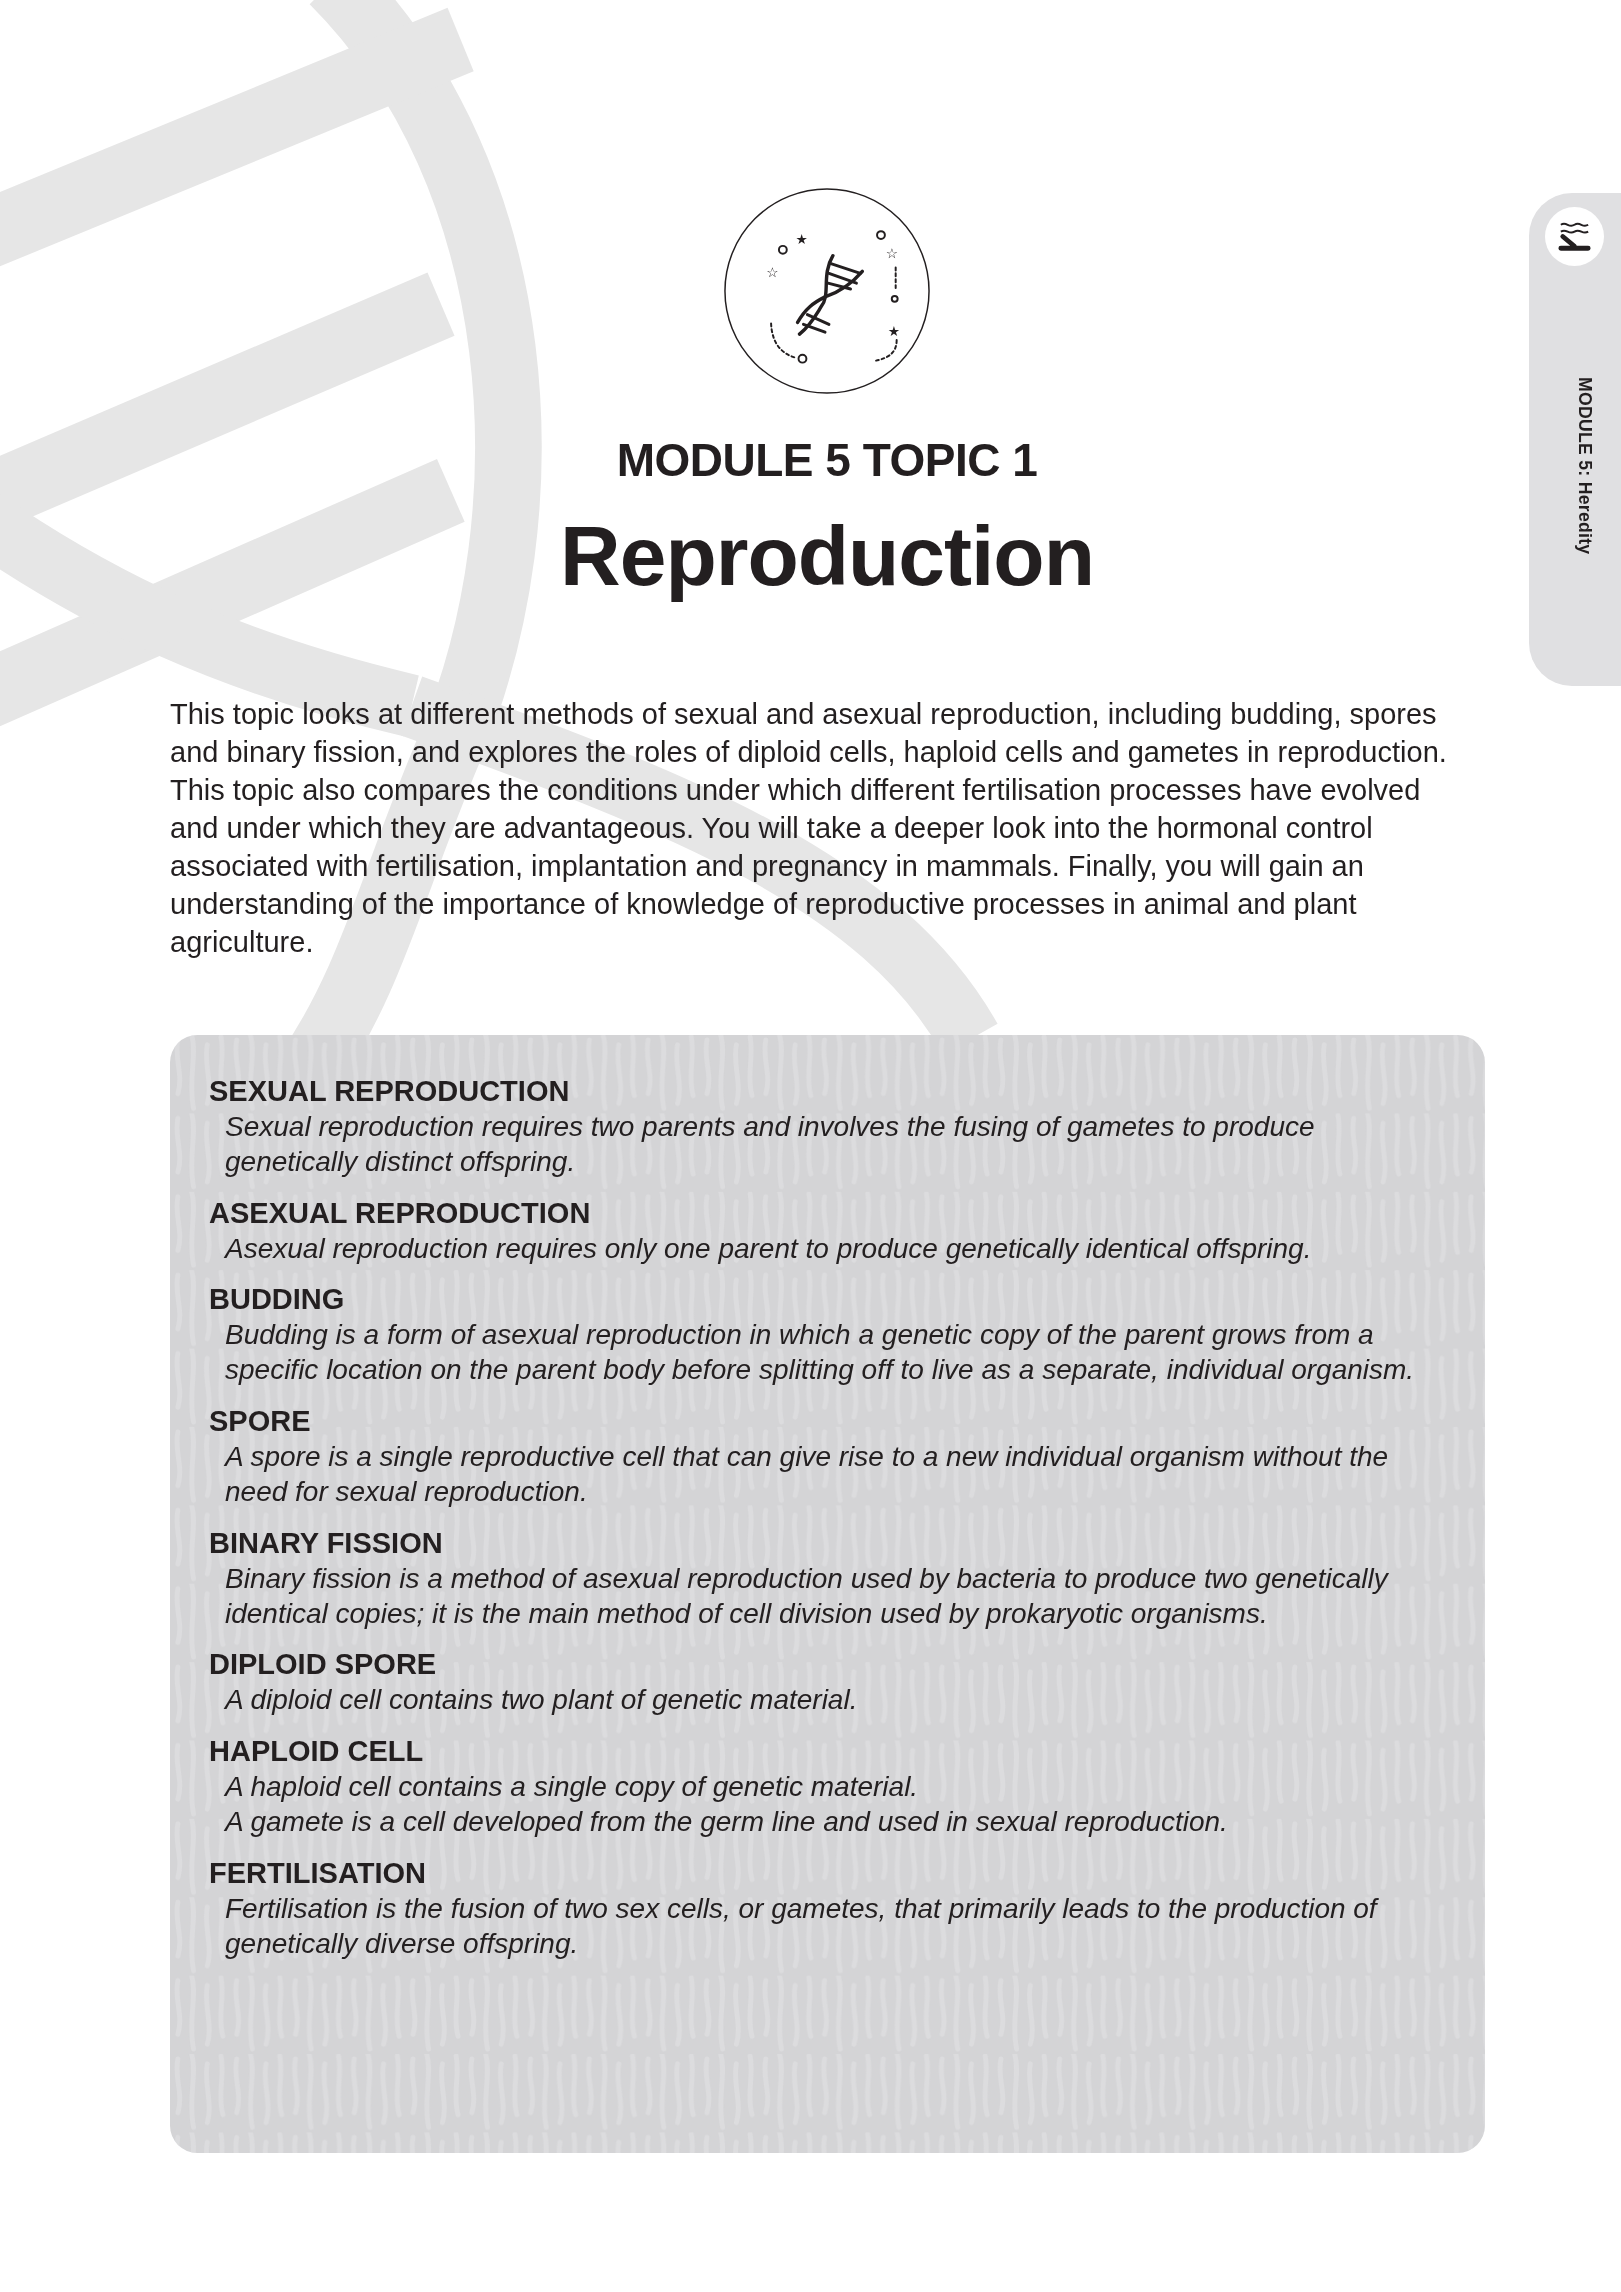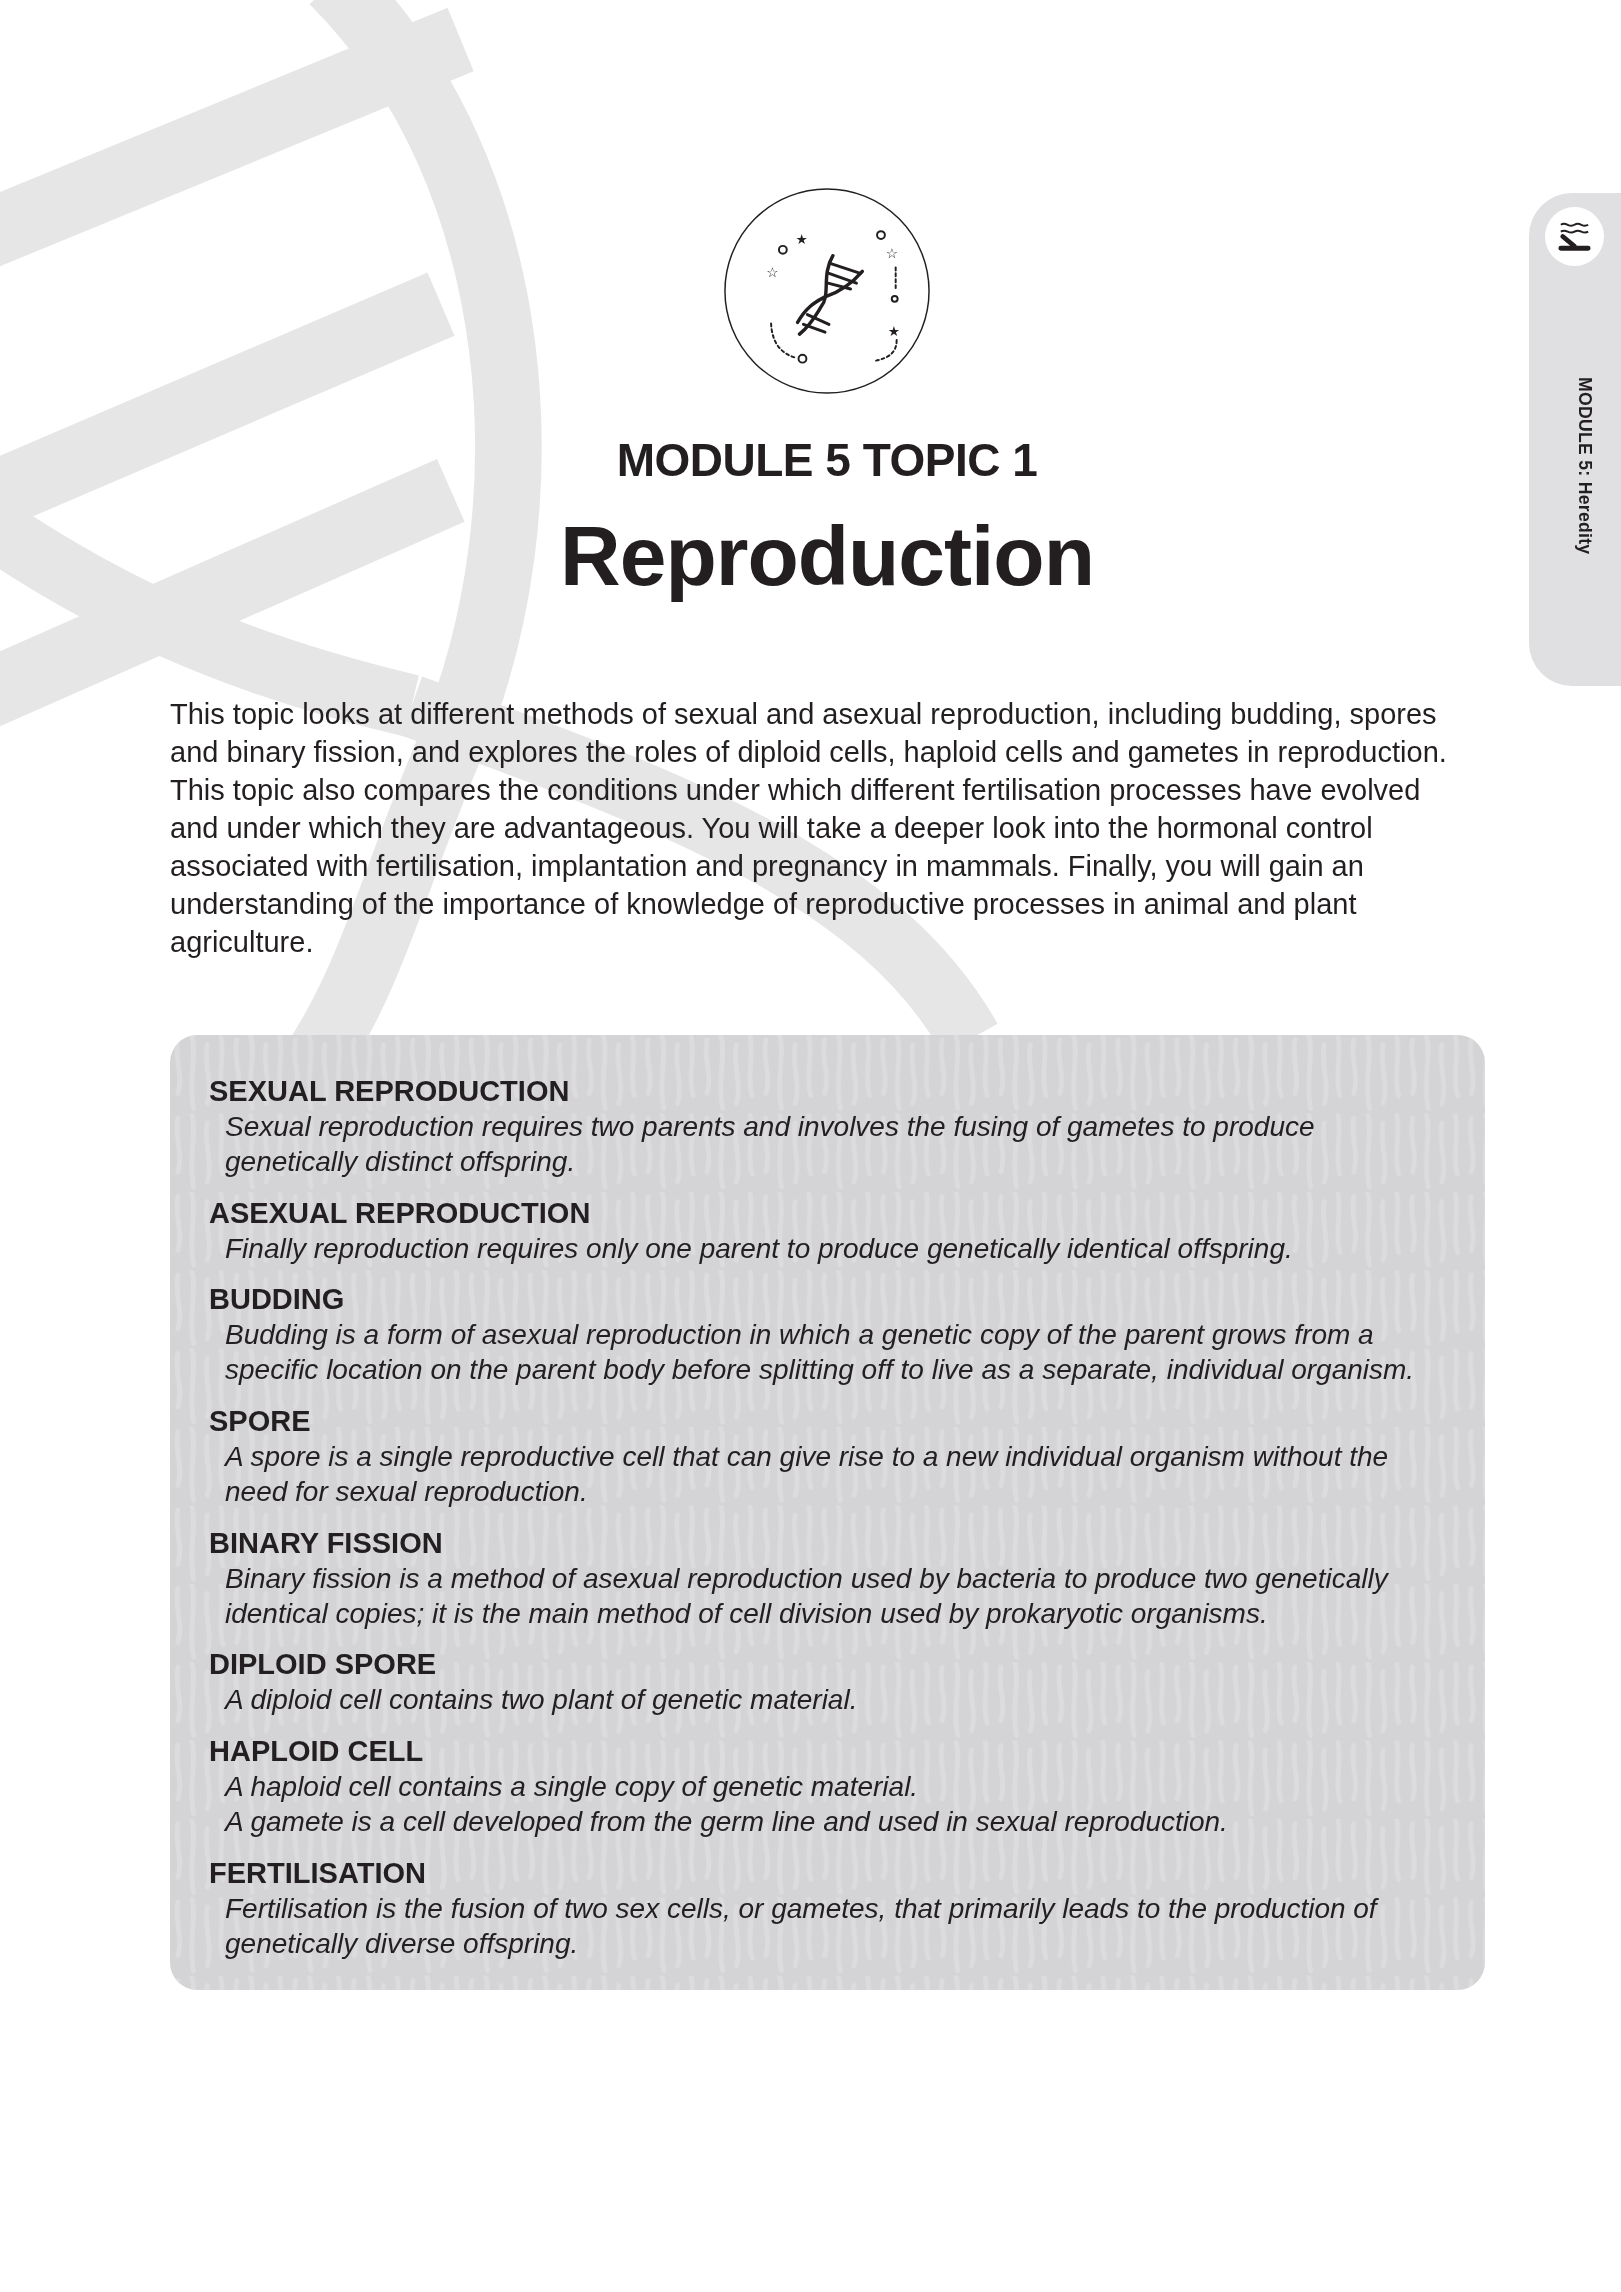--- a/index.html
+++ b/index.html
@@ -34,21 +34,21 @@
   .title {
     position:absolute; left:0; top:508px; width:1654px; text-align:center;
     font-size:84px; font-weight:bold; letter-spacing:-1px; z-index:2;
   }
   .intro {
     position:absolute; left:170px; top:695px; width:1284px; z-index:2;
     font-size:29px; line-height:38px; color:#231f20;
   }
   .intro b { font-weight:normal; }
   .glossary {
-    position:absolute; left:170px; top:1035px; width:1315px; height:955px;
+    position:absolute; left:170px; top:1035px; width:1315px; height:1118px;
     background-color:#d4d4d6; border-radius:27.4px; z-index:2; overflow:hidden;
   }
   .glossary-pattern { position:absolute; inset:0; opacity:0.5; }
   .gloss-list { position:absolute; left:39px; top:39px; width:1235px; }
   .term {
     font-size:29px; font-weight:bold; line-height:35px; margin-top:16.7px; color:#231f20;
   }
   .term:first-child { margin-top:0; }
   .def {
     font-size:28px; font-style:italic; line-height:35px; color:#231f20;margin-left:16px;
@@ -116,21 +116,21 @@
       <pattern id="maze" width="60" height="80" patternUnits="userSpaceOnUse">
         <path d="M8 5 C4 25, 14 40, 8 60 M22 0 C28 20, 18 45, 24 75 M38 10 C34 30, 44 50, 38 70 M52 2 C56 22, 48 42, 54 62" fill="none" stroke="#e4e4e6" stroke-width="5" stroke-linecap="round"></path>
       </pattern>
     </defs>
     <rect width="1342" height="1141" fill="url(#maze)"></rect>
   </svg>
   <div class="gloss-list" id="gloss-list">
       <div class="term">SEXUAL REPRODUCTION</div>
       <div class="def">Sexual reproduction requires two parents and involves the fusing of gametes to produce genetically distinct offspring.</div>
       <div class="term">ASEXUAL REPRODUCTION</div>
-      <div class="def">Finally reproduction requires only one parent to produce genetically identical offspring.</div>
+      <div class="def">Asexual reproduction requires only one parent to produce genetically identical offspring.</div>
       <div class="term">BUDDING</div>
       <div class="def">Budding is a form of asexual reproduction in which a genetic copy of the parent grows from a specific location on the parent body before splitting off to live as a separate, individual organism.</div>
       <div class="term">SPORE</div>
       <div class="def">A spore is a single reproductive cell that can give rise to a new individual organism without the need for sexual reproduction.</div>
       <div class="term">BINARY FISSION</div>
       <div class="def">Binary fission is a method of asexual reproduction used by bacteria to produce two genetically identical copies; it is the main method of cell division used by prokaryotic organisms.</div>
       <div class="term">DIPLOID SPORE</div>
       <div class="def">A diploid cell contains two plant of genetic material.</div>
       <div class="term">HAPLOID CELL</div>
       <div class="def">A haploid cell contains a single copy of genetic material.</div>

